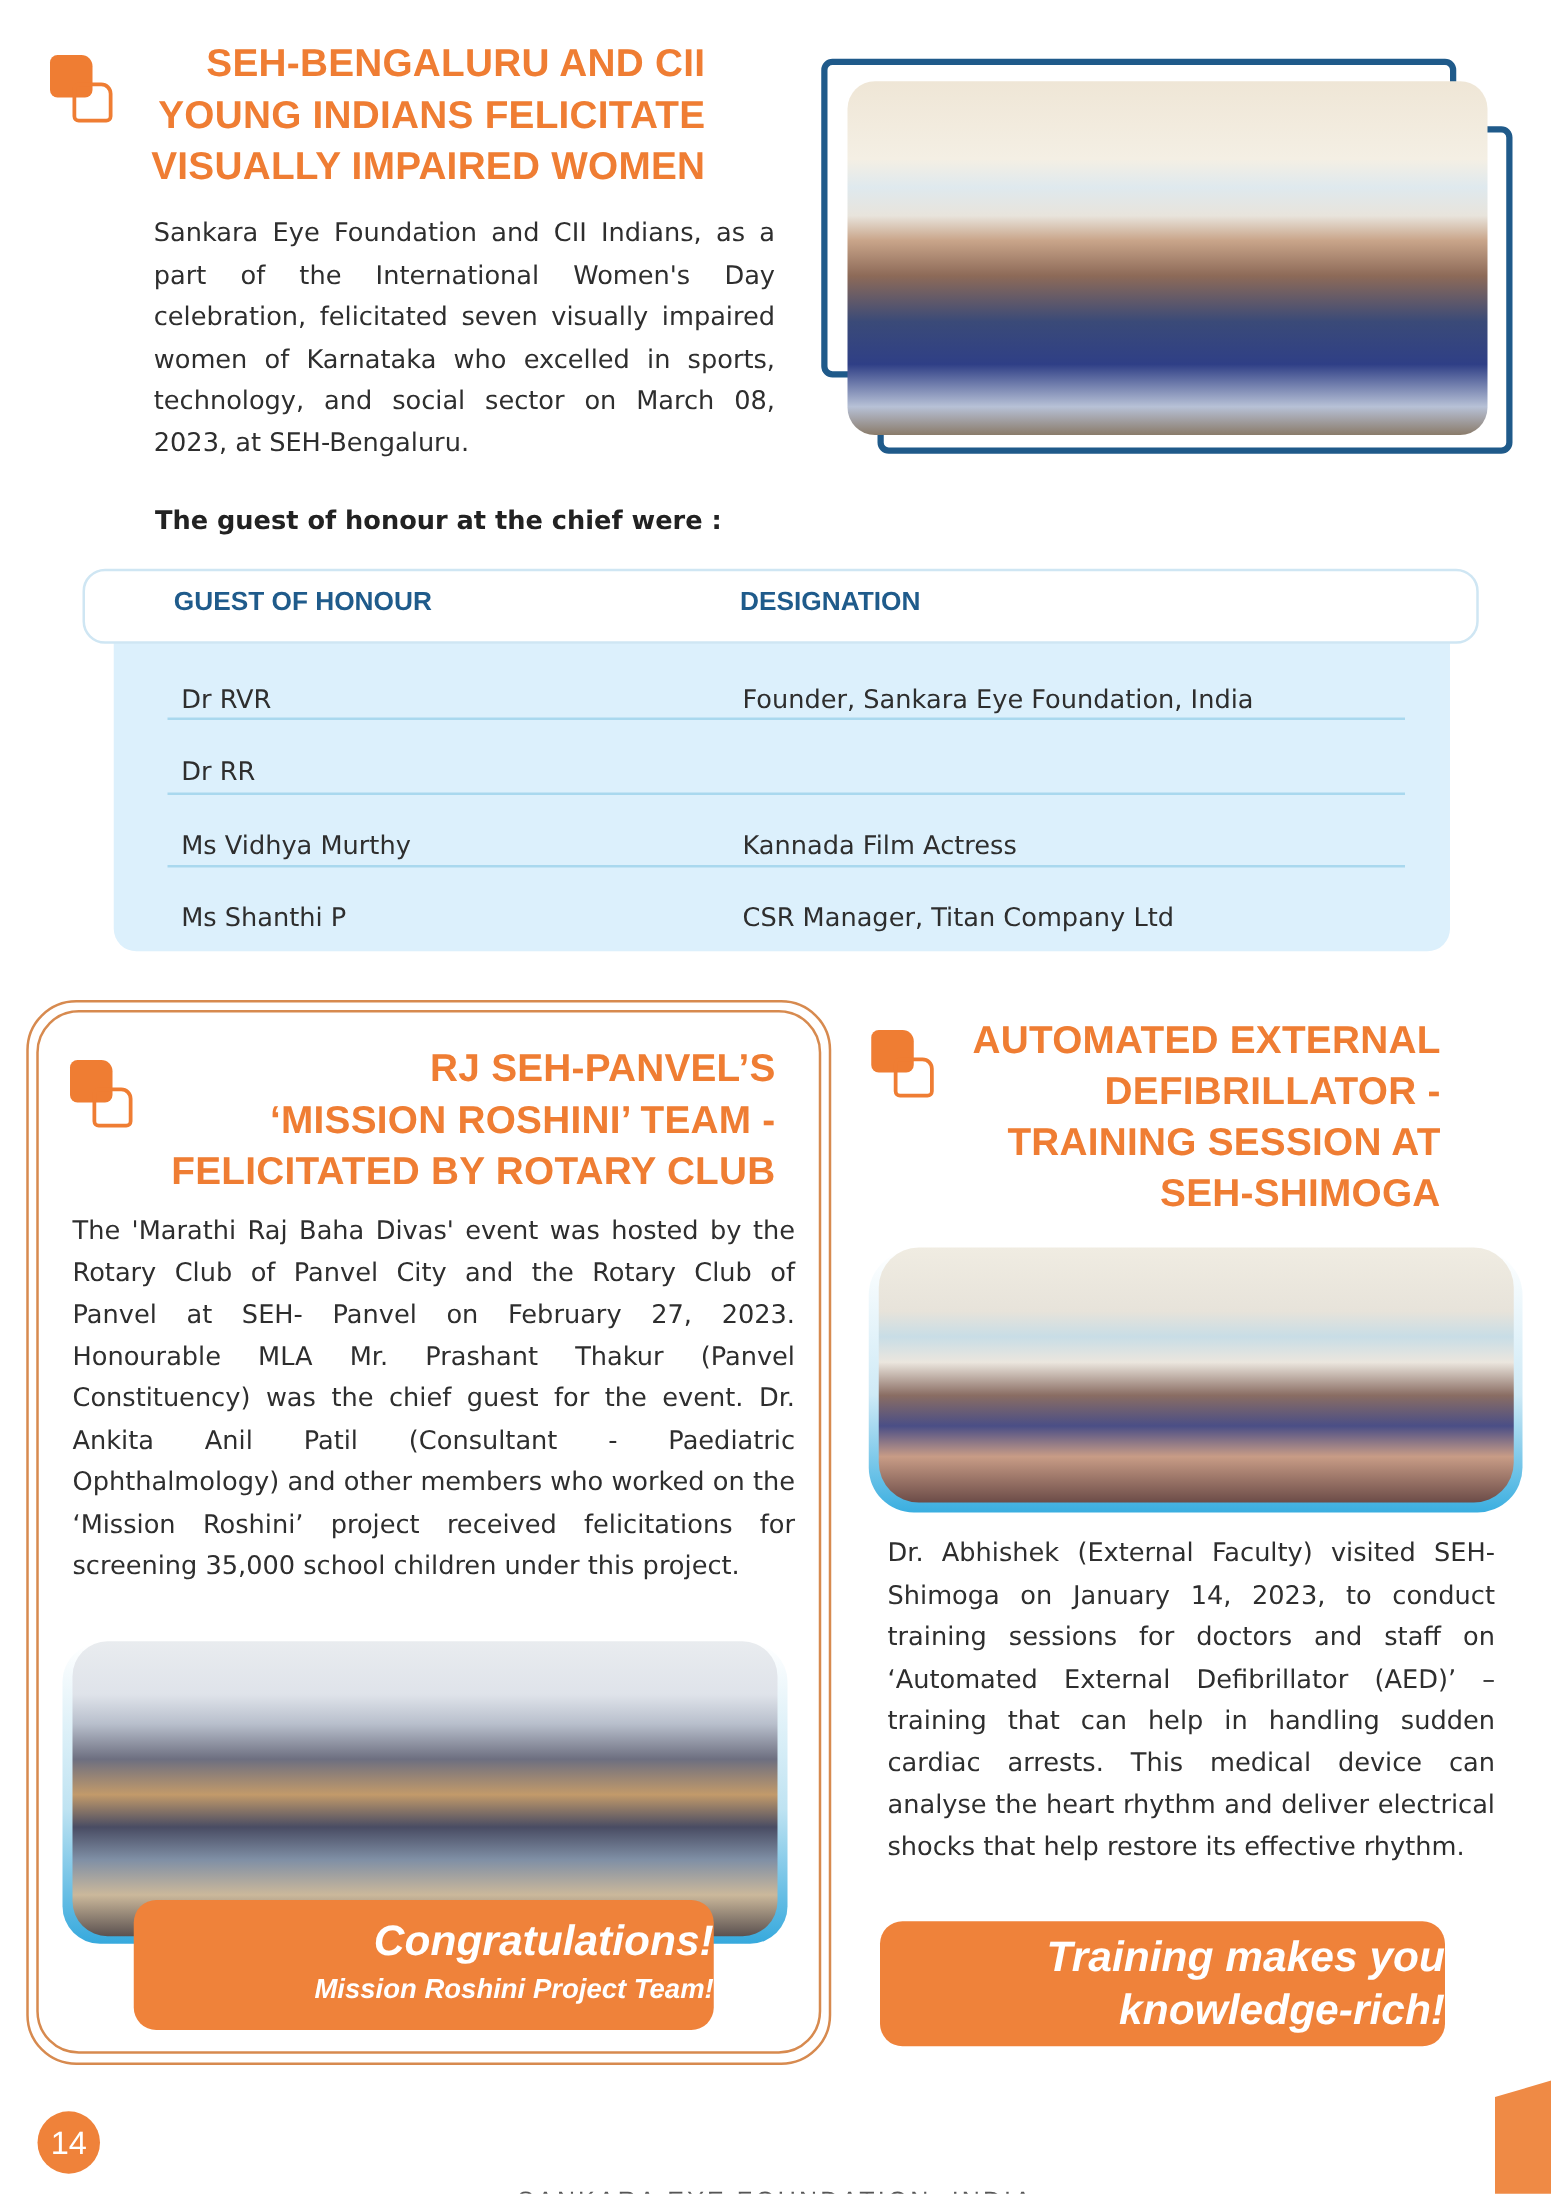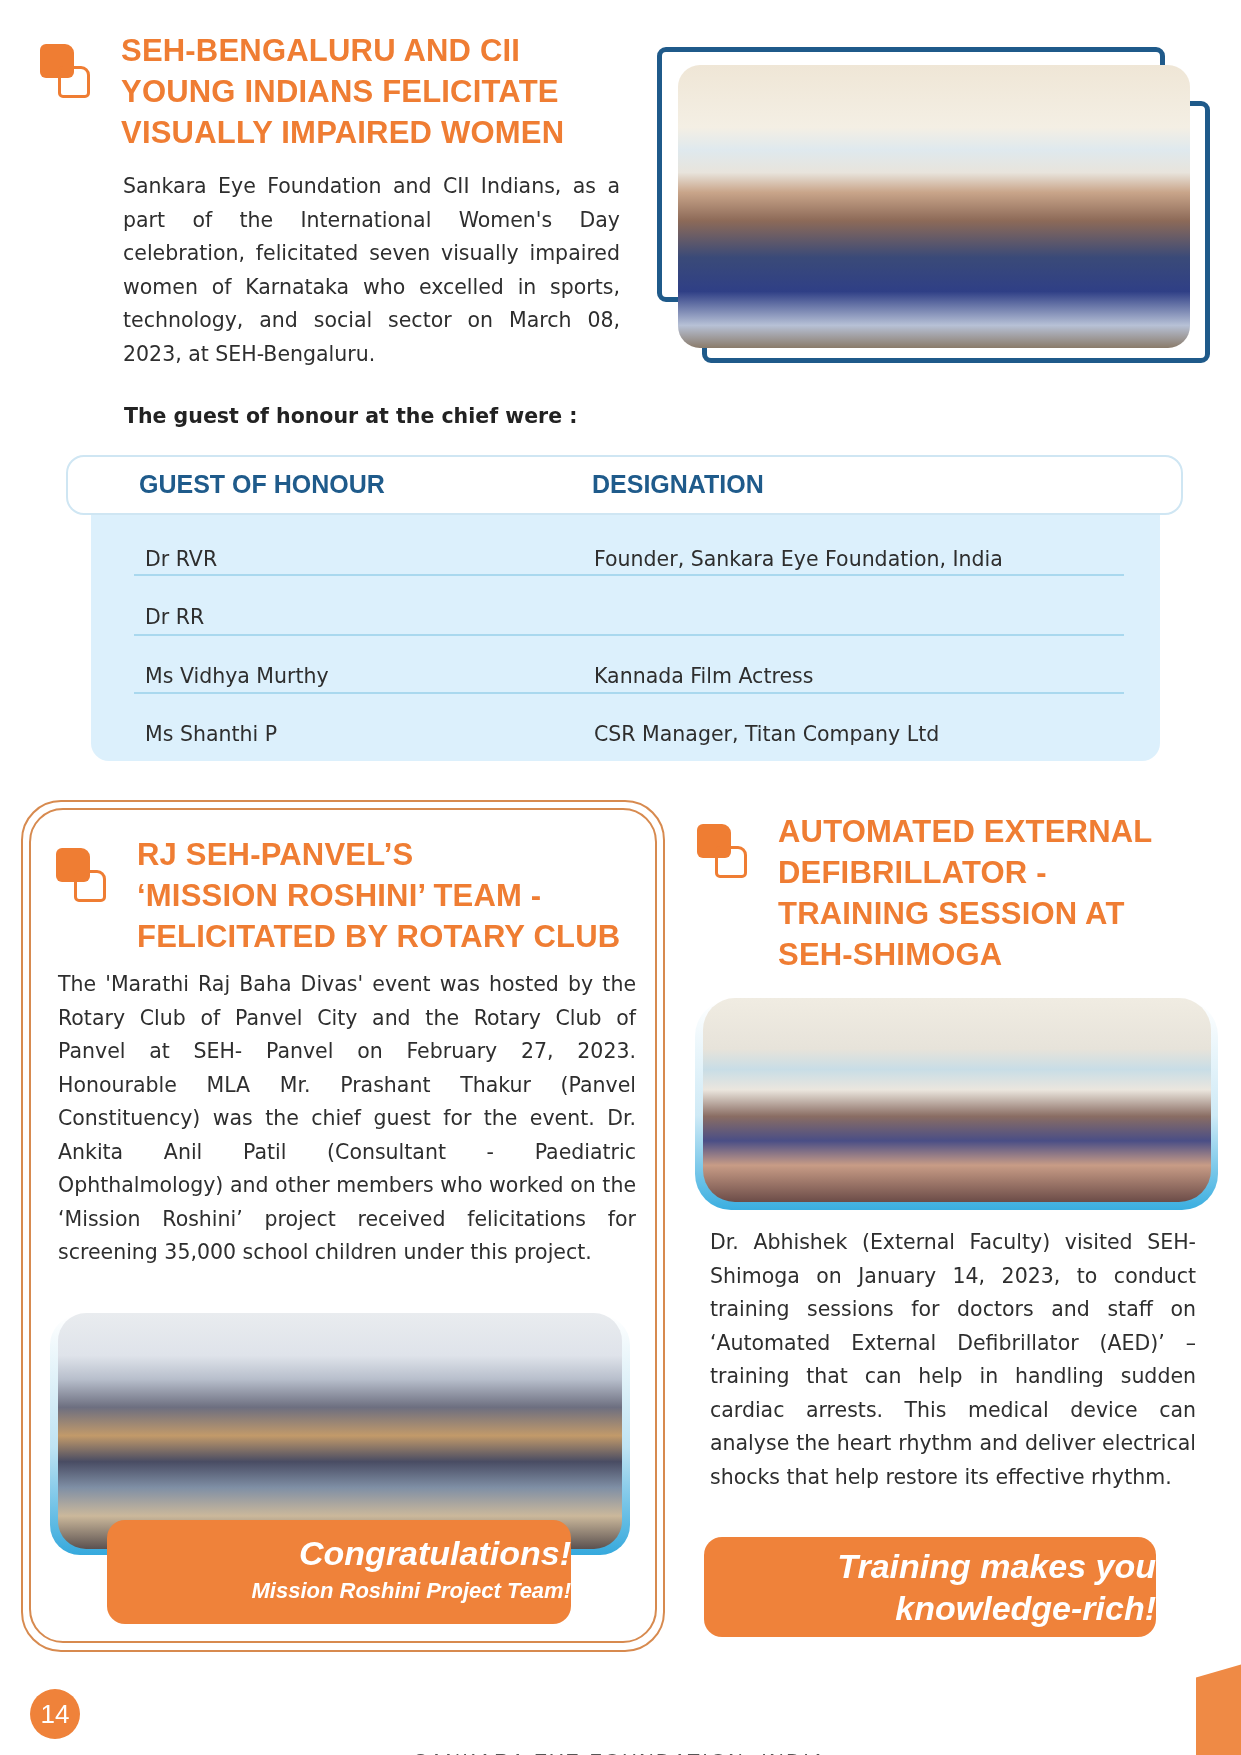--- a/index.html
+++ b/index.html
@@ -7,38 +7,38 @@
   body { position: relative; font-family: "DejaVu Sans", sans-serif; color: #2b2b2b; }
 
   .abs { position: absolute; }
 
   
   .sec-icon { position: absolute; width: 56px; height: 56px; }
   .sec-icon .filled { position: absolute; left: 0; top: 0; width: 34px; height: 34px; background: #ef7d33; border-radius: 6px 9px 6px 6px; }
   .sec-icon .outline { position: absolute; left: 18px; top: 22px; width: 32px; height: 32px; border: 3px solid #ef7d33; border-radius: 5px 9px 5px 5px; background: transparent; }
 
   .heading { position: absolute; color: #ef7d33; font-family: "Liberation Sans", sans-serif; font-weight: 700; font-size: 31px; line-height: 41px; letter-spacing: 0.2px; }
-  .heading span { display: block; white-space: nowrap; }
+  .heading span { display: block; white-space: nowrap; text-align: right; }
 
   .body-text { position: absolute; font-family: "DejaVu Sans", sans-serif; font-size: 20.5px; line-height: 33.5px; color: #2e2e2e; text-align: justify; text-align-last: left; }
 
   
   .photo { position: absolute; overflow: hidden; }
 
   
   .frame-top-a { left: 657px; top: 47px; width: 508px; height: 255px; border: 5px solid #1f5a8a; border-radius: 9px; }
   .frame-top-b { left: 702px; top: 101px; width: 508px; height: 262px; border: 5px solid #1f5a8a; border-radius: 9px; }
   .photo-top { left: 678px; top: 65px; width: 512px; height: 283px; border-radius: 22px;
     background: linear-gradient(180deg, #efe6d6 0%, #f4efe4 22%, #dfe9ee 30%, #e8e4dc 38%, #c9a58a 45%, #8d6a58 55%, #3a4a78 68%, #2f3f86 80%, #b7c1d6 92%, #8a7b6a 100%); }
 
   
   .intro-bold { left: 124px; top: 404px; font-size: 20.5px; font-weight: 700; color: #222; }
   .table-bg { left: 91px; top: 490px; width: 1069px; height: 271px; background: #dcf0fc; border-radius: 0 0 18px 18px; }
   .table-head { left: 66px; top: 455px; width: 1117px; height: 60px; background: #ffffff; border: 2px solid #cfe6f3; border-radius: 18px; }
-  .th { position: absolute; top: 470px; font-family: "Liberation Sans", sans-serif; font-weight: 700; font-size: 25px; color: #1f5b8b; }
+  .th { position: absolute; top: 470px; font-family: "Liberation Sans", sans-serif; font-weight: 700; font-size: 21px; color: #1f5b8b; }
   .row { position: absolute; left: 134px; width: 990px; height: 58px; }
   .row .c1 { position: absolute; left: 11px; top: 15px; font-size: 20.5px; color: #2e2e2e; white-space: nowrap; }
   .row .c2 { position: absolute; left: 460px; top: 15px; font-size: 20.5px; color: #2e2e2e; white-space: nowrap; }
   .row-divider { position: absolute; left: 134px; width: 990px; height: 2px; background: #a9d8ee; }
 
   
   .panel-outer { left: 21px; top: 800px; width: 644px; height: 852px; border: 2px solid #d78a4f; border-radius: 40px; }
   .panel-inner { left: 29px; top: 808px; width: 628px; height: 835px; border: 2px solid #d78a4f; border-radius: 34px; }
 
   .photo-panvel-frame { left: 50px; top: 1315px; width: 580px; height: 240px; border-radius: 30px; background: linear-gradient(180deg, #ffffff 0%, #bfe3f2 55%, #36a9dd 100%); }

